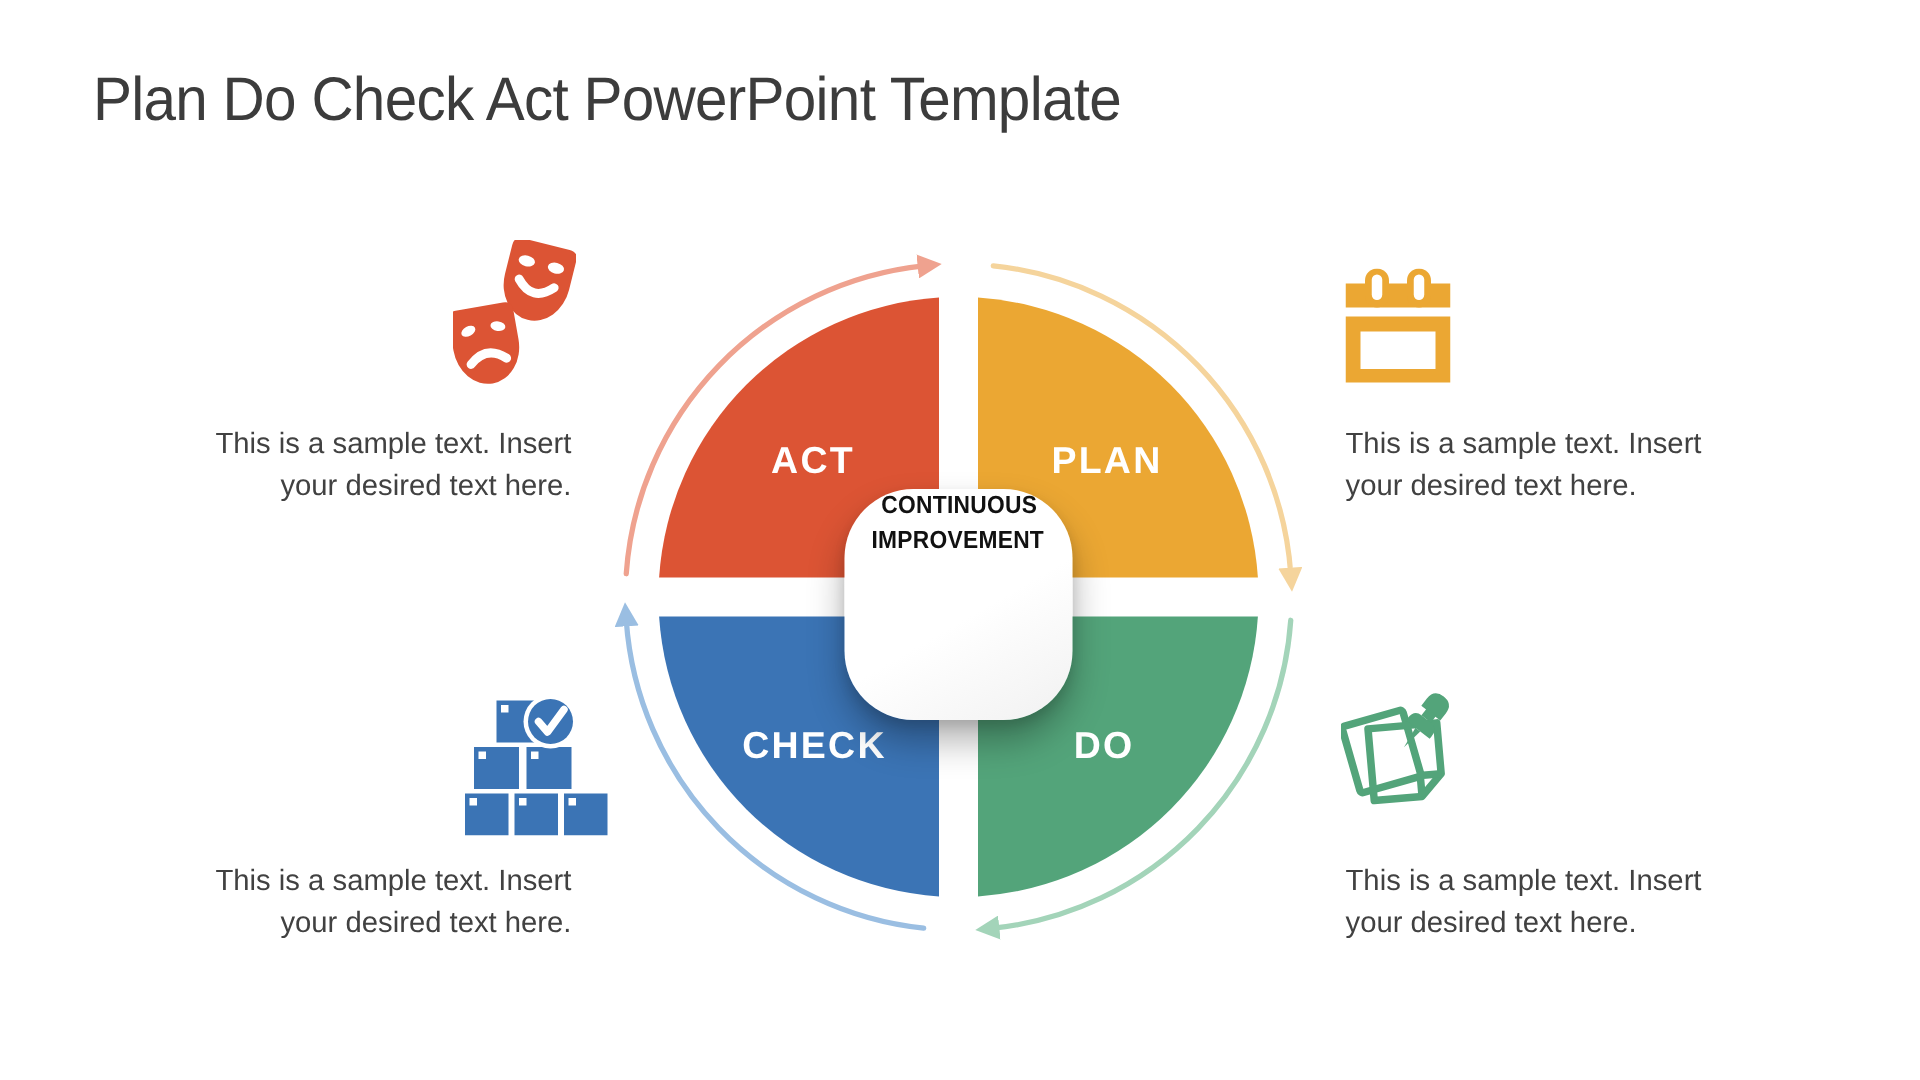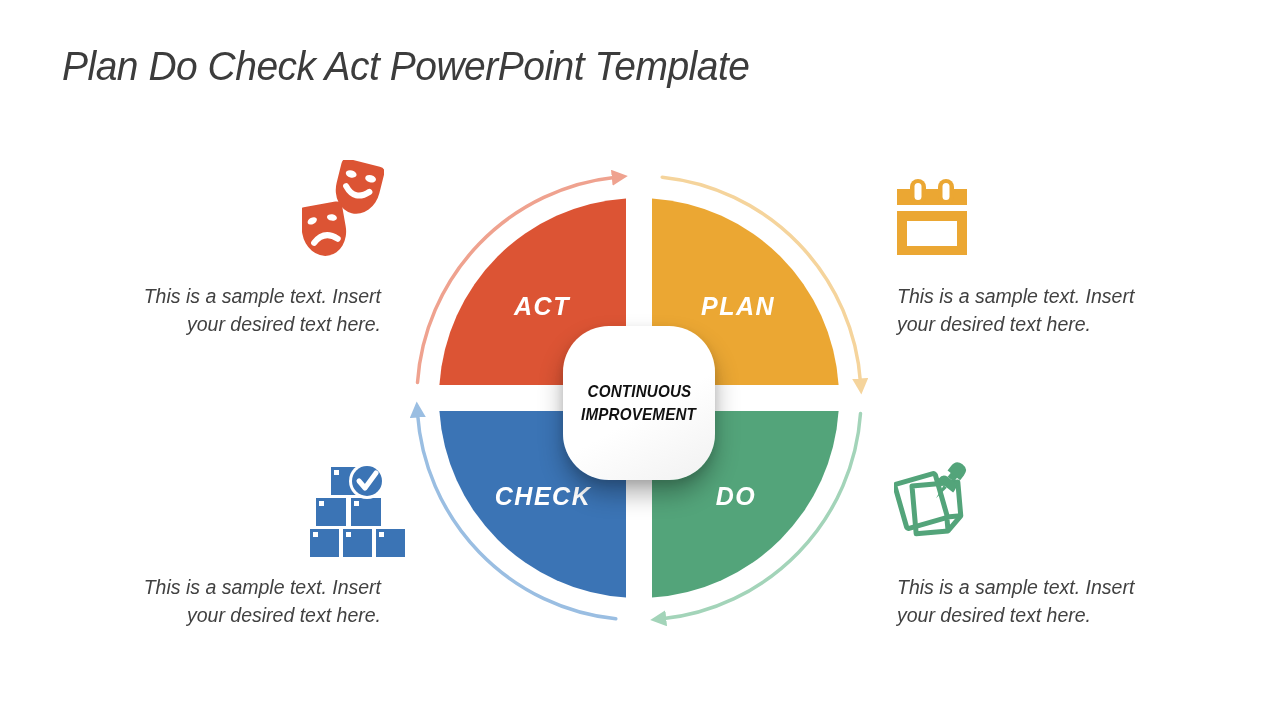--- a/index.html
+++ b/index.html
@@ -1,18 +1,18 @@
 <!DOCTYPE html>
 <html style="--act: #DC5434; --plan: #EBA733; --check: #3B74B5; --do: #53A47A; --arrow_act: #EFA28F; --arrow_plan: #F5D49C; --arrow_check: #9ABEE2; --arrow_do: #A3D4B9; --title_text: #3C3C3C; --body_text: #414141; --center_text: #111111;"><head>
 <meta charset="utf-8">
 <style>
   html,body{margin:0;padding:0;background:#888;}
   .slide{
     position:relative;width:1280px;height:720px;background:#ffffff;
-    overflow:hidden;font-family:"Liberation Sans","DejaVu Sans",sans-serif;font-style:italic;
+    overflow:hidden;font-family:"Liberation Sans","DejaVu Sans",sans-serif;
   }
   .slide-title{
     position:absolute;left:62px;top:42px;margin:0;
     font-size:41px;font-weight:400;letter-spacing:-0.5px;line-height:48px;
     color:var(--title_text,#3c3c3c);
     transform:scaleX(0.95);transform-origin:0 50%;white-space:nowrap;
   }
   .diagram-svg{position:absolute;left:0;top:0;width:1280px;height:720px;}
   .q-act{fill:var(--act,#dc5434);}
   .q-plan{fill:var(--plan,#ebA733);}
@@ -30,21 +30,21 @@
   .qlabel{
     font-family:"Liberation Sans","DejaVu Sans",sans-serif;
     font-size:25px;font-weight:bold;letter-spacing:1.5px;
     fill:#ffffff;text-anchor:middle;
   }
   .center-card{
     position:absolute;left:563px;top:326px;width:152px;height:154px;
     border-radius:46px;
     background:linear-gradient(150deg,#ffffff 55%,#f1f1f1 100%);
     box-shadow:0 14px 24px rgba(0,0,0,0.30), 0 4px 8px rgba(0,0,0,0.10);
-    display:flex;flex-direction:column;align-items:center;justify-content:center;
+    display:flex;flex-direction:column;align-items:center;
     text-align:center;z-index:4;
   }
   .center-card span{
     display:block;font-size:16.5px;font-weight:bold;line-height:23px;
     letter-spacing:0.2px;color:var(--center_text,#111111);
     transform:scaleX(0.92);transform-origin:50% 50%;white-space:nowrap;
   }
   .icon{position:absolute;}
   .icon-masks{left:302px;top:160px;}
   .icon-calendar{left:897px;top:179px;}

